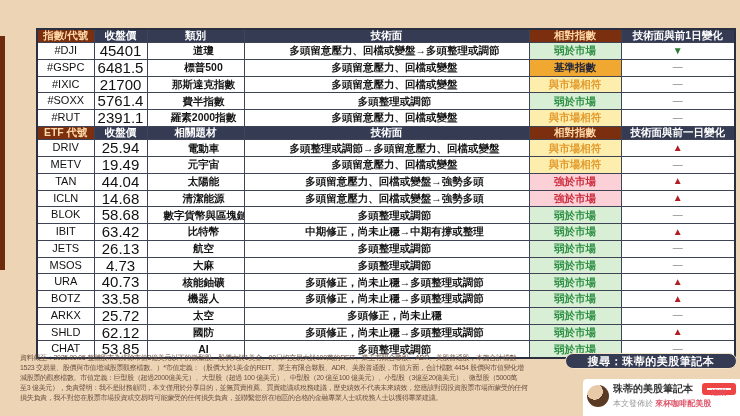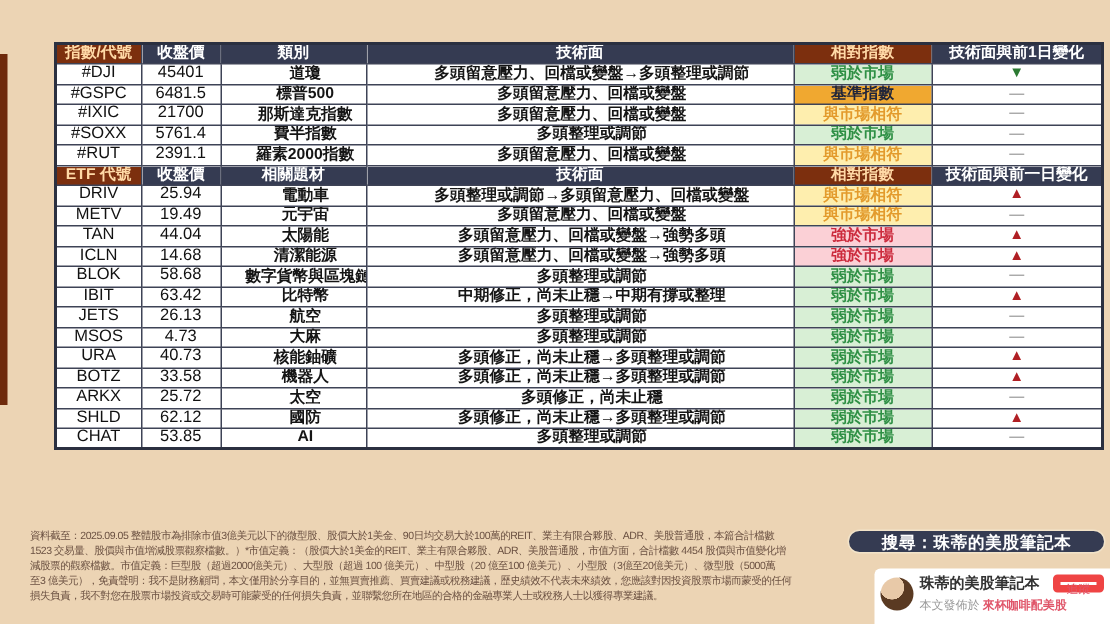--- a/index.html
+++ b/index.html
@@ -26,21 +26,21 @@
   td, th {
     border:1px solid #3e4356;
     text-align:center; vertical-align:middle;
     padding:0; height:13.5px; line-height:1.05;
     font-size:10.5px; overflow:hidden; white-space:nowrap;
   }
   th { font-weight:bold; font-size:10.5px; }
   th.navy  { background:#353b52; color:#ffffff; }
   th.brown { background:#7c2f0e; color:#ffd9a6; }
   td.code-cell  { font-size:11px; color:#111; background:#fff; }
-  td.price-cell { font-size:11px; color:#111; background:#fff; }
+  td.price-cell { font-size:15px; color:#111; background:#fff; }
   td.cn-cell    { font-weight:bold; color:#151515; background:#fff;padding-left:16px; }
   td.status { font-weight:bold; }
   td.st-weak      { background:#d8efd5; color:#2f9045; }
   td.st-match     { background:#feeeae; color:#e39b2d; }
   td.st-strong    { background:#fbd0d6; color:#cc2b3d; }
   td.st-benchmark { background:#f0a830; color:#20253a; }
   td.change { background:#fff; font-size:10px; font-weight:bold; }
   td.ch-up   { color:#b01f24; }
   td.ch-down { color:#2c7a33; }
   td.ch-flat { color:#8a8a8a; font-weight:normal; }

